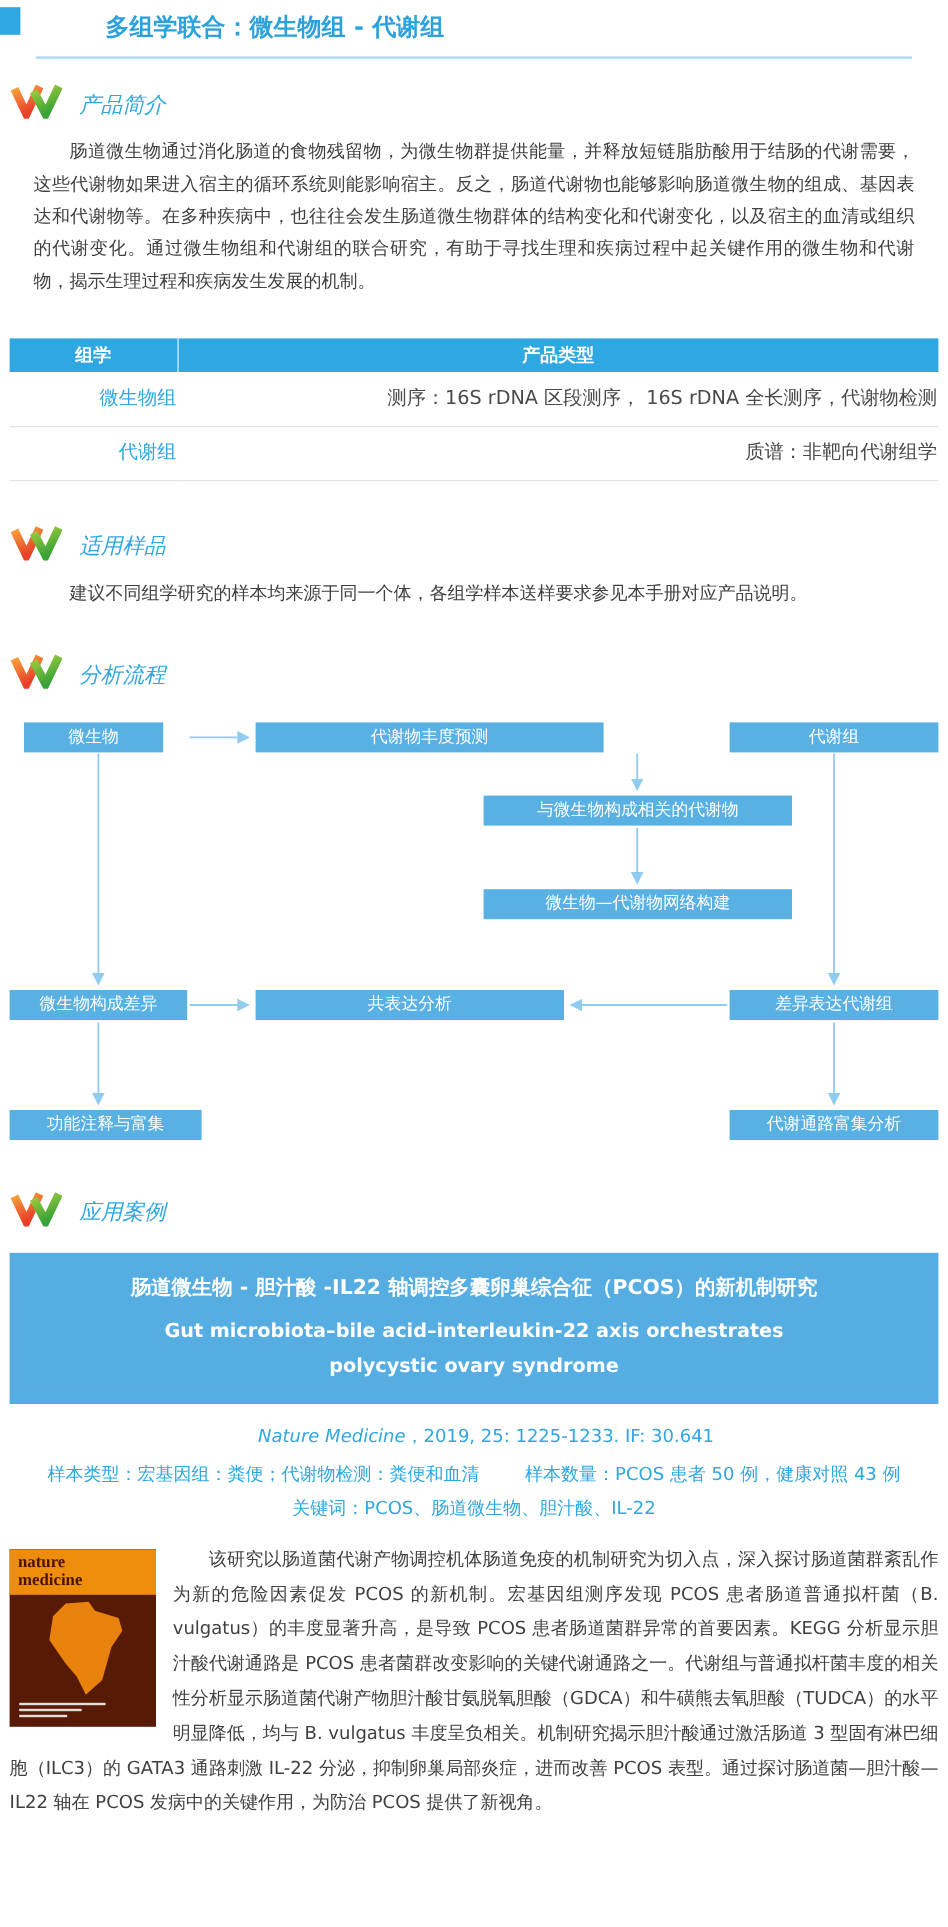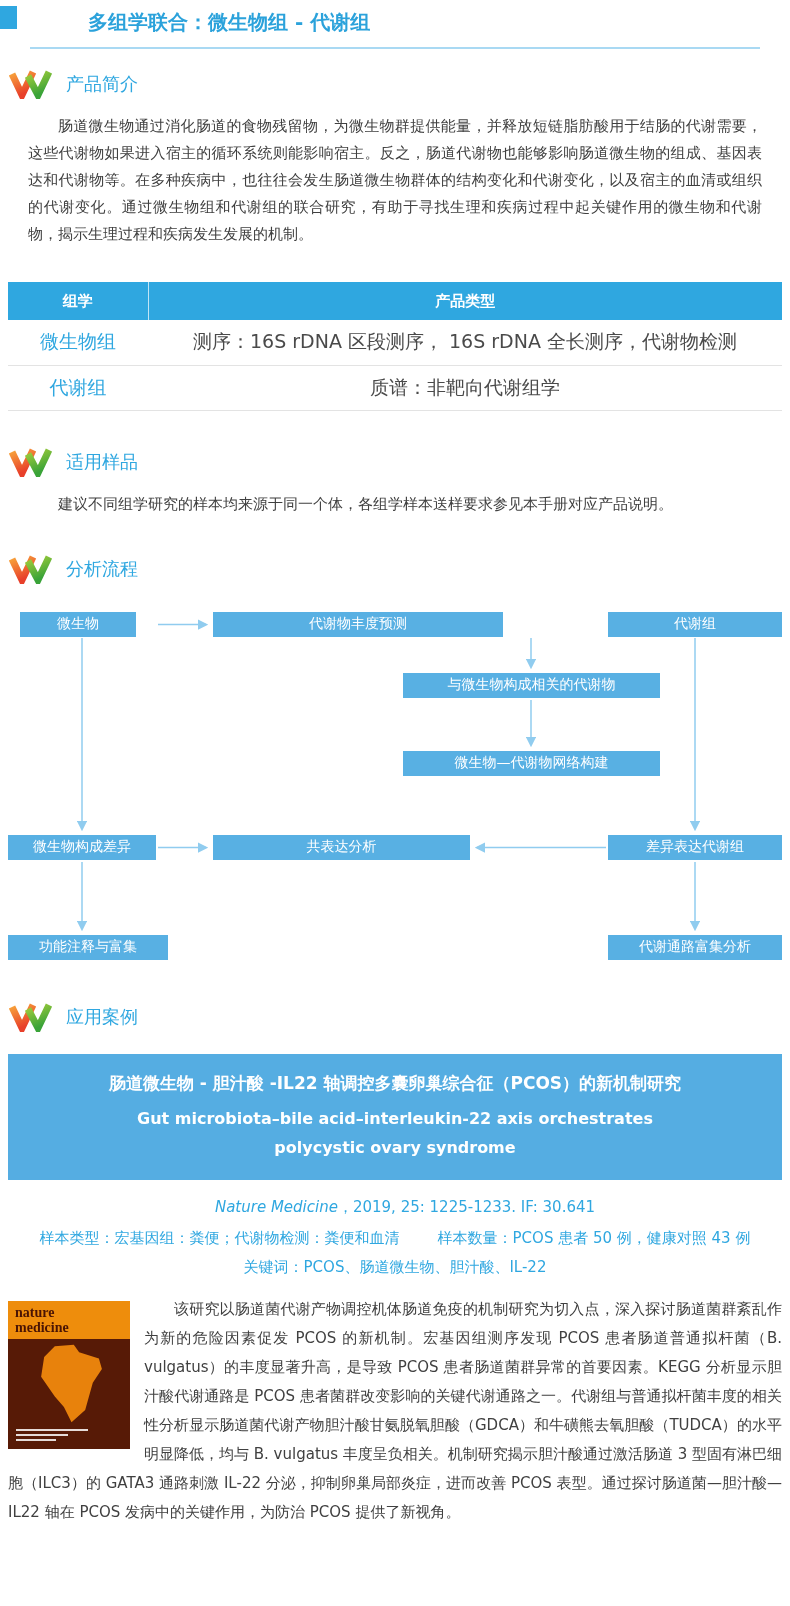--- a/index.html
+++ b/index.html
@@ -28,22 +28,23 @@
     font-size: 20px; font-weight: bold;
     color: #2BA2DB; line-height: 28px;
   }
   .header-rule {
     margin: 11px 30px 0 30px;
     border: none; border-top: 2px solid #A9D9F3;
   }
 
   
   .section-head {
-    display: flex; align-items: center;
+    display: flex; align-items: flex-end;
     margin: 20px 0 0 8px;
+    font-style: italic;
   }
   .brand-icon { width: 44px; height: 30px; flex: 0 0 auto; }
   .section-title {
     margin: 0 0 0 14px;
     font-size: 18px; font-weight: normal;
     color: #2FA7E0;
   }
   .mt-lg { margin-top: 36px; }
 
   
@@ -55,26 +56,26 @@
   }
 
   
   .product-table {
     width: 774px; margin: 34px 0 0 8px;
     border-collapse: collapse; table-layout: fixed;
   }
   .product-table th {
     background: #2FA7E0; color: #ffffff;
     font-size: 15px; font-weight: bold;
-    height: 38px; text-align: center;
+    height: 28px; text-align: center;
   }
   .product-table th.col-omics { width: 140px; border-right: 1px solid rgba(255,255,255,0.7); }
   .product-table td {
-    height: 45px; text-align: center;
-    font-size: 19px; color: #4a4a4a;
+    height: 45px; text-align: right;
+    font-size: 16px; color: #4a4a4a;
     border-bottom: 1px solid #E3E3E3;
     background: #ffffff;
   }
   .product-table td.omics { color: #2FA7E0; }
 
   
   .flowchart {
     position: relative;
     width: 774px; height: 356px;
     margin: 26px 0 0 8px;

